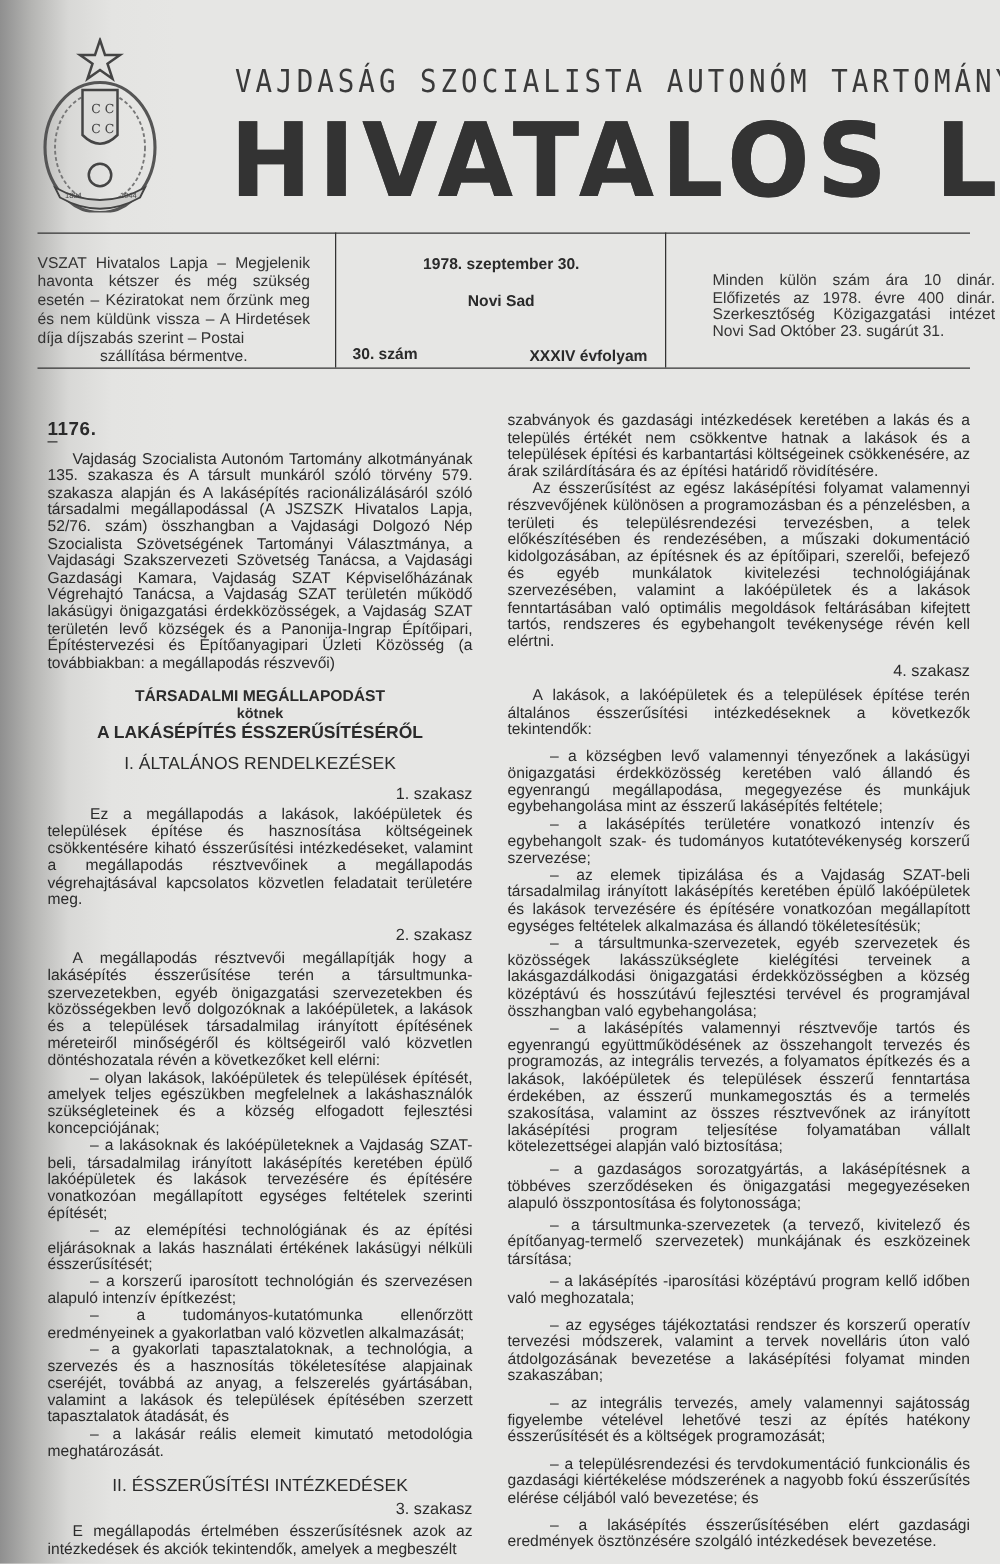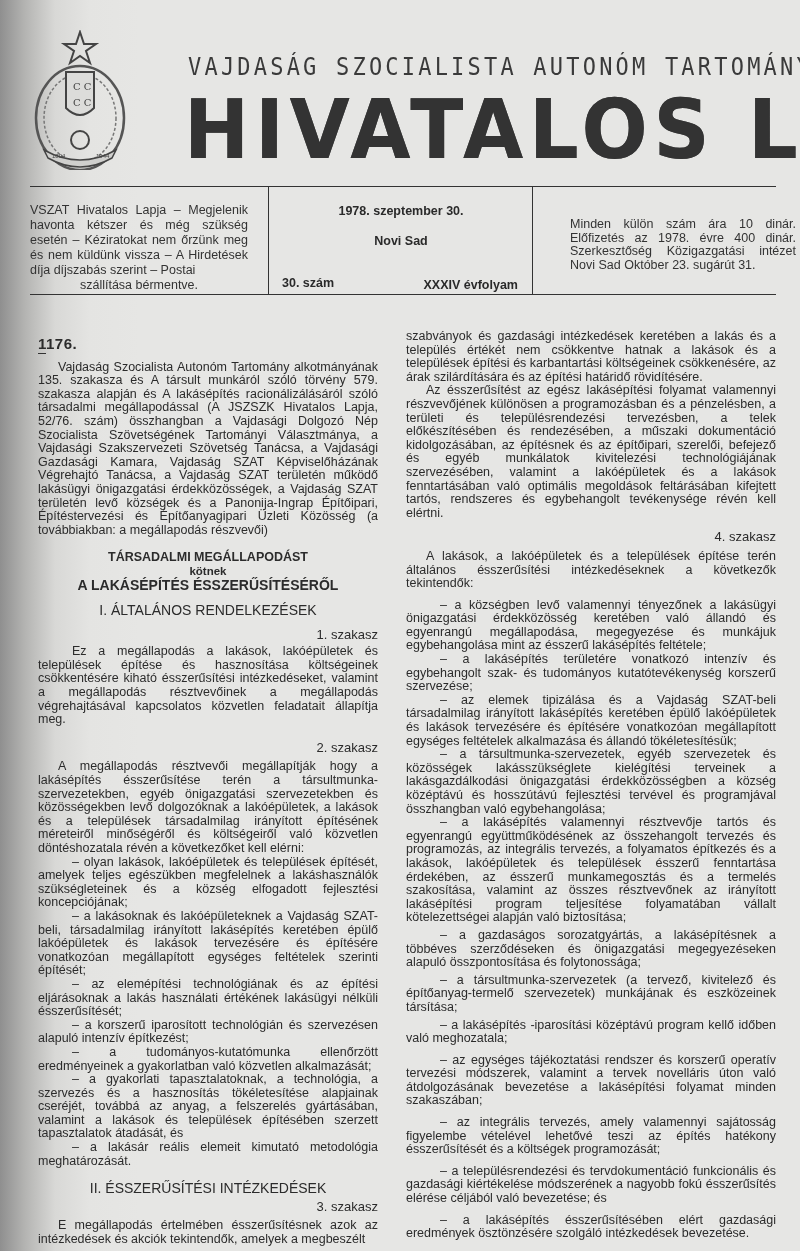--- a/index.html
+++ b/index.html
@@ -112,21 +112,21 @@
     <p>Vajdaság Szocialista Autonóm Tartomány alkotmányának 135. szakasza és A társult munkáról szóló törvény 579. szakasza alapján és A lakásépítés racionálizálásáról szóló társadalmi megállapodással (A JSZSZK Hivatalos Lapja, 52/76. szám) összhangban a Vajdasági Dolgozó Nép Szocialista Szövetségének Tartományi Választmánya, a Vajdasági Szakszervezeti Szövetség Tanácsa, a Vajdasági Gazdasági Kamara, Vajdaság SZAT Képviselőházának Végrehajtó Tanácsa, a Vajdaság SZAT területén működő lakásügyi önigazgatási érdekközösségek, a Vajdaság SZAT területén levő községek és a Panonija-Ingrap Építőipari, Építéstervezési és Építőanyagipari Üzleti Közösség (a továbbiakban: a megállapodás részvevői)</p>
     <div class="gap14"></div>
     <p class="center bold-head">TÁRSADALMI MEGÁLLAPODÁST</p>
     <p class="center bold-head" style="font-size:11.5px">kötnek</p>
     <p class="center big-head">A LAKÁSÉPÍTÉS ÉSSZERŰSÍTÉSÉRŐL</p>
     <div class="gap12"></div>
     <p class="center chapter">I. ÁLTALÁNOS RENDELKEZÉSEK</p>
     <div class="gap10"></div>
     <p class="center sect">1. szakasz</p>
     <div class="gap4"></div>
-    <p class="dash">Ez a megállapodás a lakások, lakóépületek és települések építése és hasznosítása költségeinek csökkentésére kiható ésszerűsítési intézkedéseket, valamint a megállapodás résztvevőinek a megállapodás végrehajtásával kapcsolatos közvetlen feladatait állapítja meg.</p>
+    <p class="dash">Ez a megállapodás a lakások, lakóépületek és települések építése és hasznosítása költségeinek csökkentésére kiható ésszerűsítési intézkedéseket, valamint a megállapodás résztvevőinek a megállapodás végrehajtásával kapcsolatos közvetlen feladatait területére meg.</p>
     <div class="gap14"></div>
     <p class="center sect">2. szakasz</p>
     <div class="gap6"></div>
     <p>A megállapodás résztvevői megállapítják hogy a lakásépítés ésszerűsítése terén a társultmunka-szervezetekben, egyéb önigazgatási szervezetekben és közösségekben levő dolgozóknak a lakóépületek, a lakások és a települések társadalmilag irányított építésének méreteiről minőségéről és költségeiről való közvetlen döntéshozatala révén a következőket kell elérni:</p>
     <p class="dash">– olyan lakások, lakóépületek és települések építését, amelyek teljes egészükben megfelelnek a lakáshasználók szükségleteinek és a község elfogadott fejlesztési koncepciójának;</p>
     <p class="dash">– a lakásoknak és lakóépületeknek a Vajdaság SZAT-beli, társadalmilag irányított lakásépítés keretében épülő lakóépületek és lakások tervezésére és építésére vonatkozóan megállapított egységes feltételek szerinti építését;</p>
     <p class="dash">– az elemépítési technológiának és az építési eljárásoknak a lakás használati értékének lakásügyi nélküli ésszerűsítését;</p>
     <p class="dash">– a korszerű iparosított technológián és szervezésen alapuló intenzív építkezést;</p>
     <p class="dash">– a tudományos-kutatómunka ellenőrzött eredményeinek a gyakorlatban való közvetlen alkalmazását;</p>
     <p class="dash">– a gyakorlati tapasztalatoknak, a technológia, a szervezés és a hasznosítás tökéletesítése alapjainak cseréjét, továbbá az anyag, a felszerelés gyártásában, valamint a lakások és települések építésében szerzett tapasztalatok átadását, és</p>

